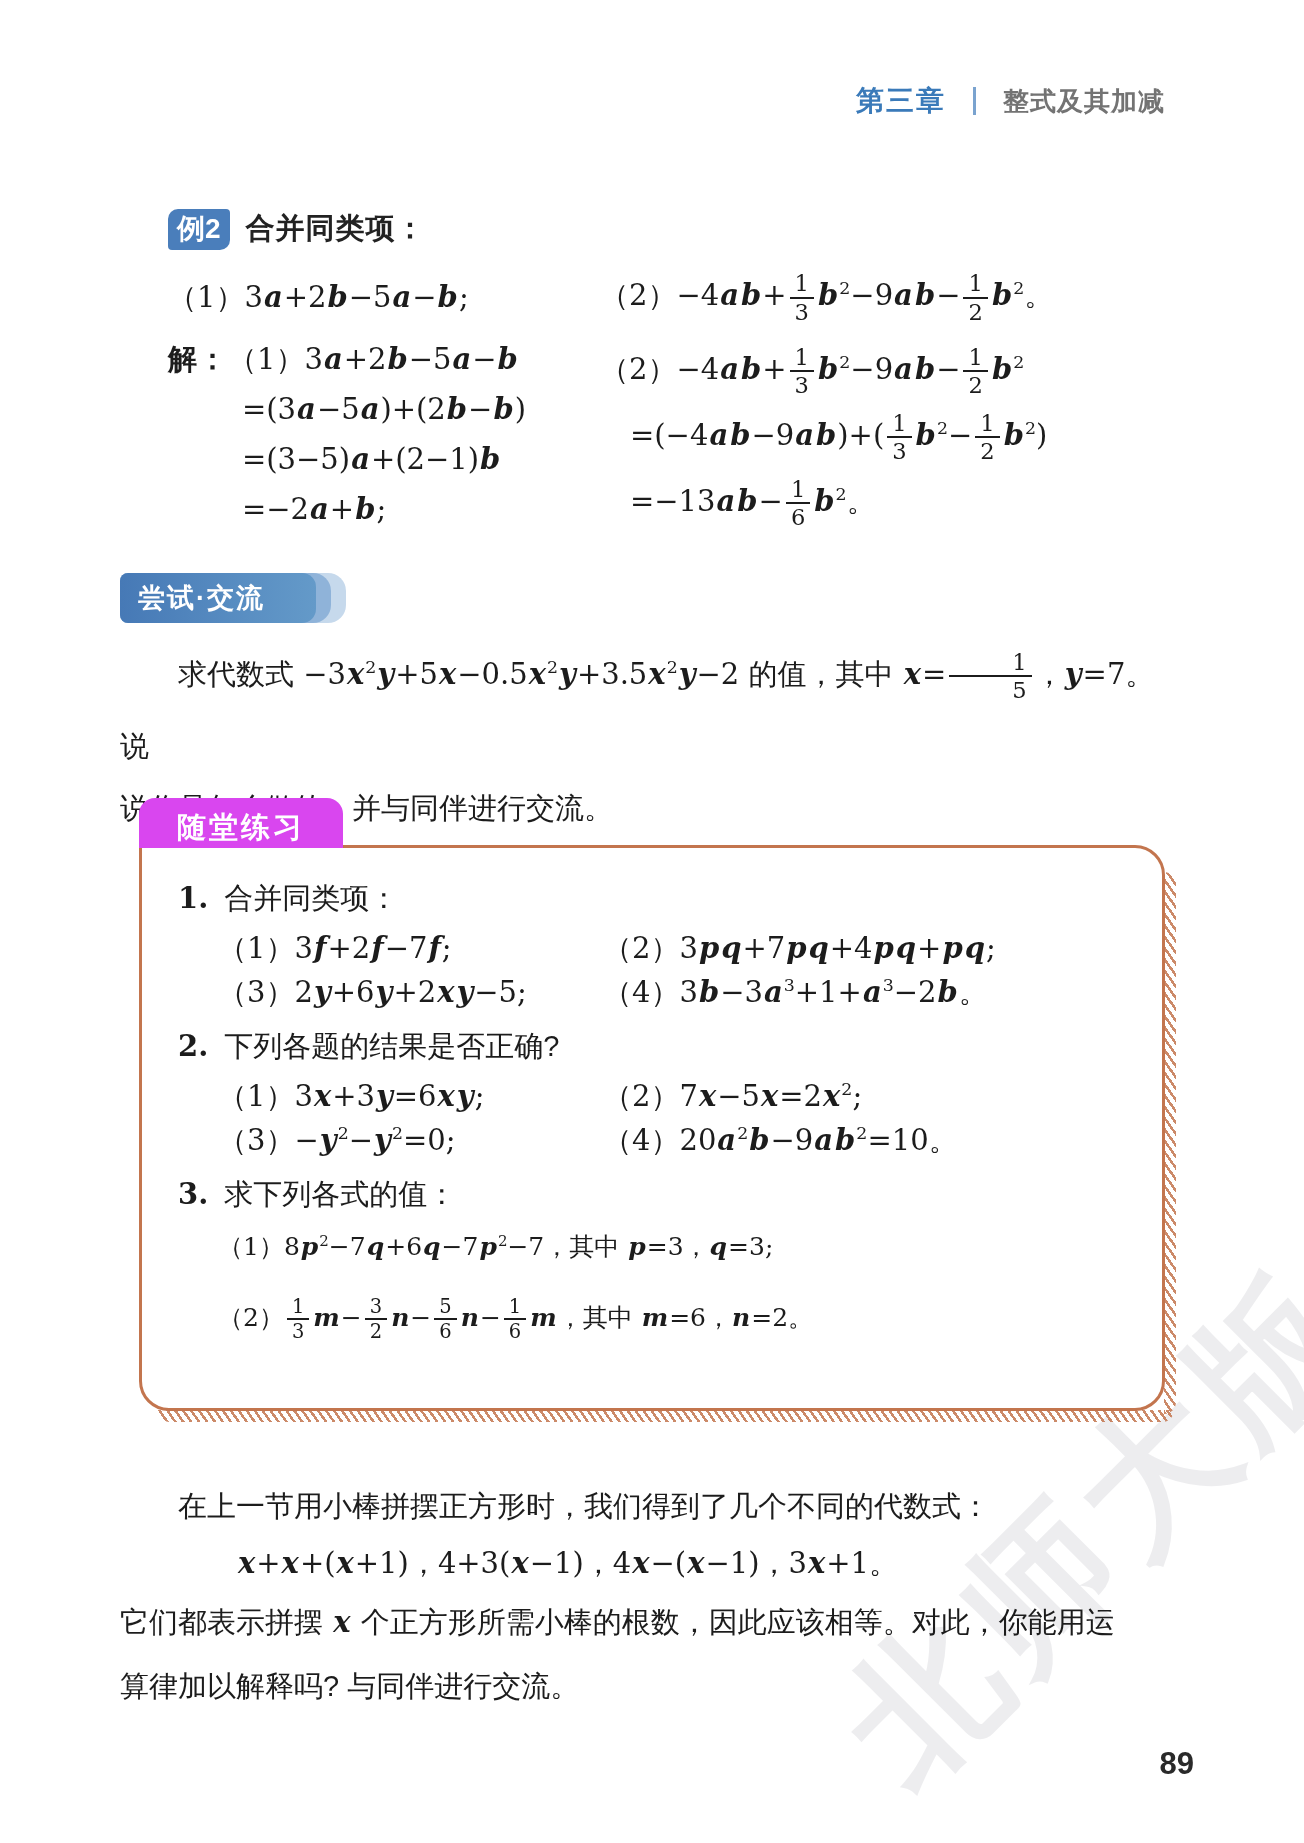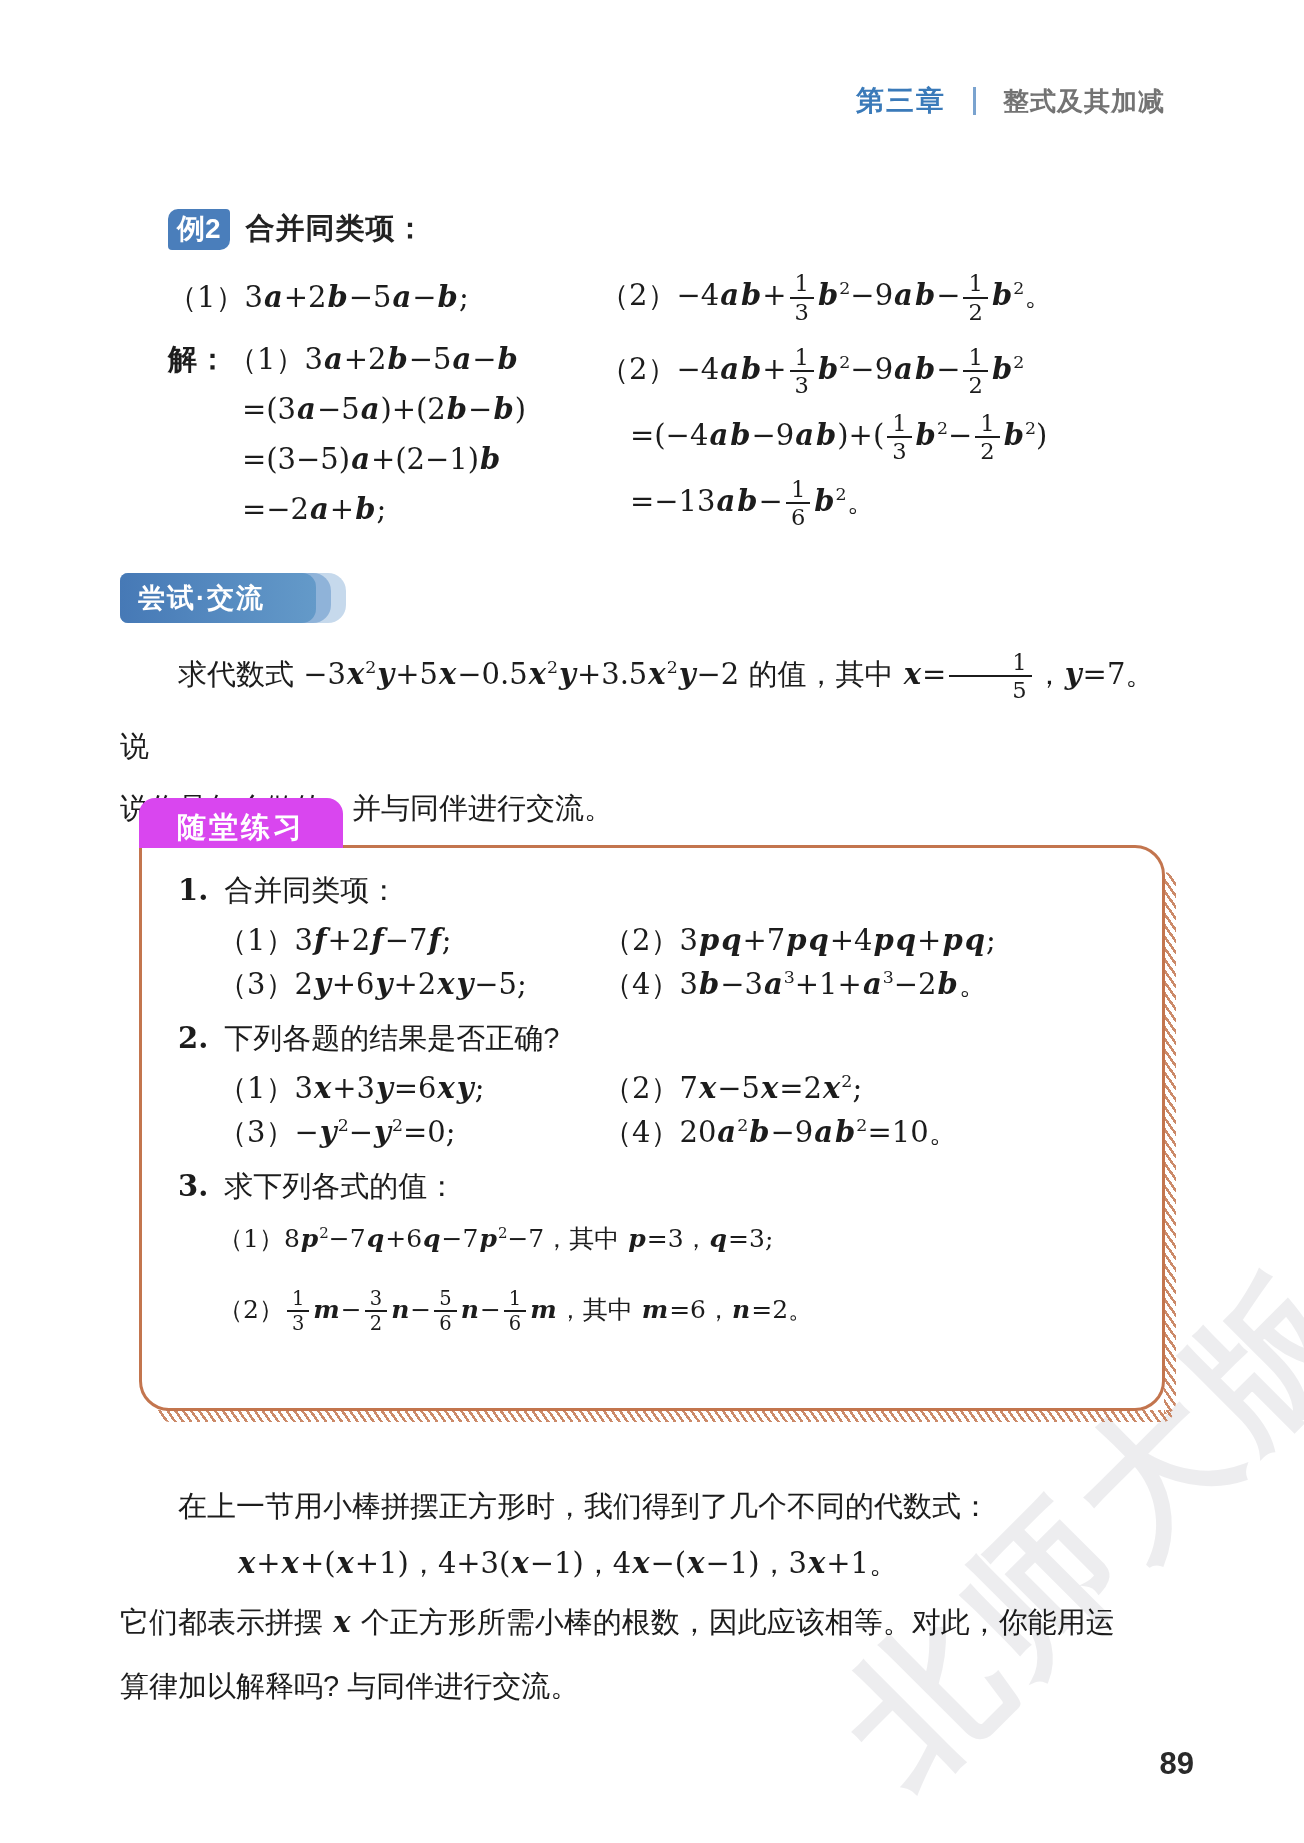--- a/index.html
+++ b/index.html
@@ -54,21 +54,21 @@
     border-radius:8px 14px 14px 8px;color:#fff;font-size:27px;font-weight:700;
     padding-left:18px;letter-spacing:2px;}
   .try-para{position:absolute;top:638px;left:120px;width:1045px;font-size:29px;z-index:1;}
   .try-para .l1{text-indent:58px;line-height:72px;}
   .try-para .l2{line-height:48px;margin-top:2px;}
   
   .practice{position:absolute;top:798px;left:139px;width:1026px;z-index:1;}
   .tab{display:inline-block;background:#d946ef;color:#fff;font-weight:700;font-size:29px;
     padding:10px 38px 0;border-radius:16px 16px 0 0;letter-spacing:3px;position:relative;z-index:2;}
   .pbox{position:relative;border:3px solid #c3754e;border-radius:0 30px 30px 30px;background:#fff;
-    padding:14px 30px 26px 36px;box-sizing:border-box;min-height:566px;margin-top:-3px;}
+    padding:22px 30px 26px 36px;box-sizing:border-box;min-height:566px;margin-top:-3px;}
   .pbox .hatch-b{position:absolute;left:16px;right:-12px;bottom:-14px;height:12px;
     background:repeating-linear-gradient(55deg,rgba(195,117,78,0.85) 0 2.5px,transparent 2.5px 6.5px);
     border-radius:0 0 12px 12px;}
   .pbox .hatch-r{position:absolute;top:24px;bottom:-6px;right:-14px;width:12px;
     background:repeating-linear-gradient(55deg,rgba(195,117,78,0.85) 0 2.5px,transparent 2.5px 6.5px);
     border-radius:0 12px 12px 0;}
   .q-title{font-size:29px;line-height:40px;margin:8px 0 8px;}
   .q-num{font-weight:700;font-family:"DejaVu Serif","Liberation Serif",serif;margin-right:16px;}
   .items{display:grid;grid-template-columns:385px 1fr;
     padding-left:40px;font-size:29px;margin-bottom:12px;align-items:center;}

